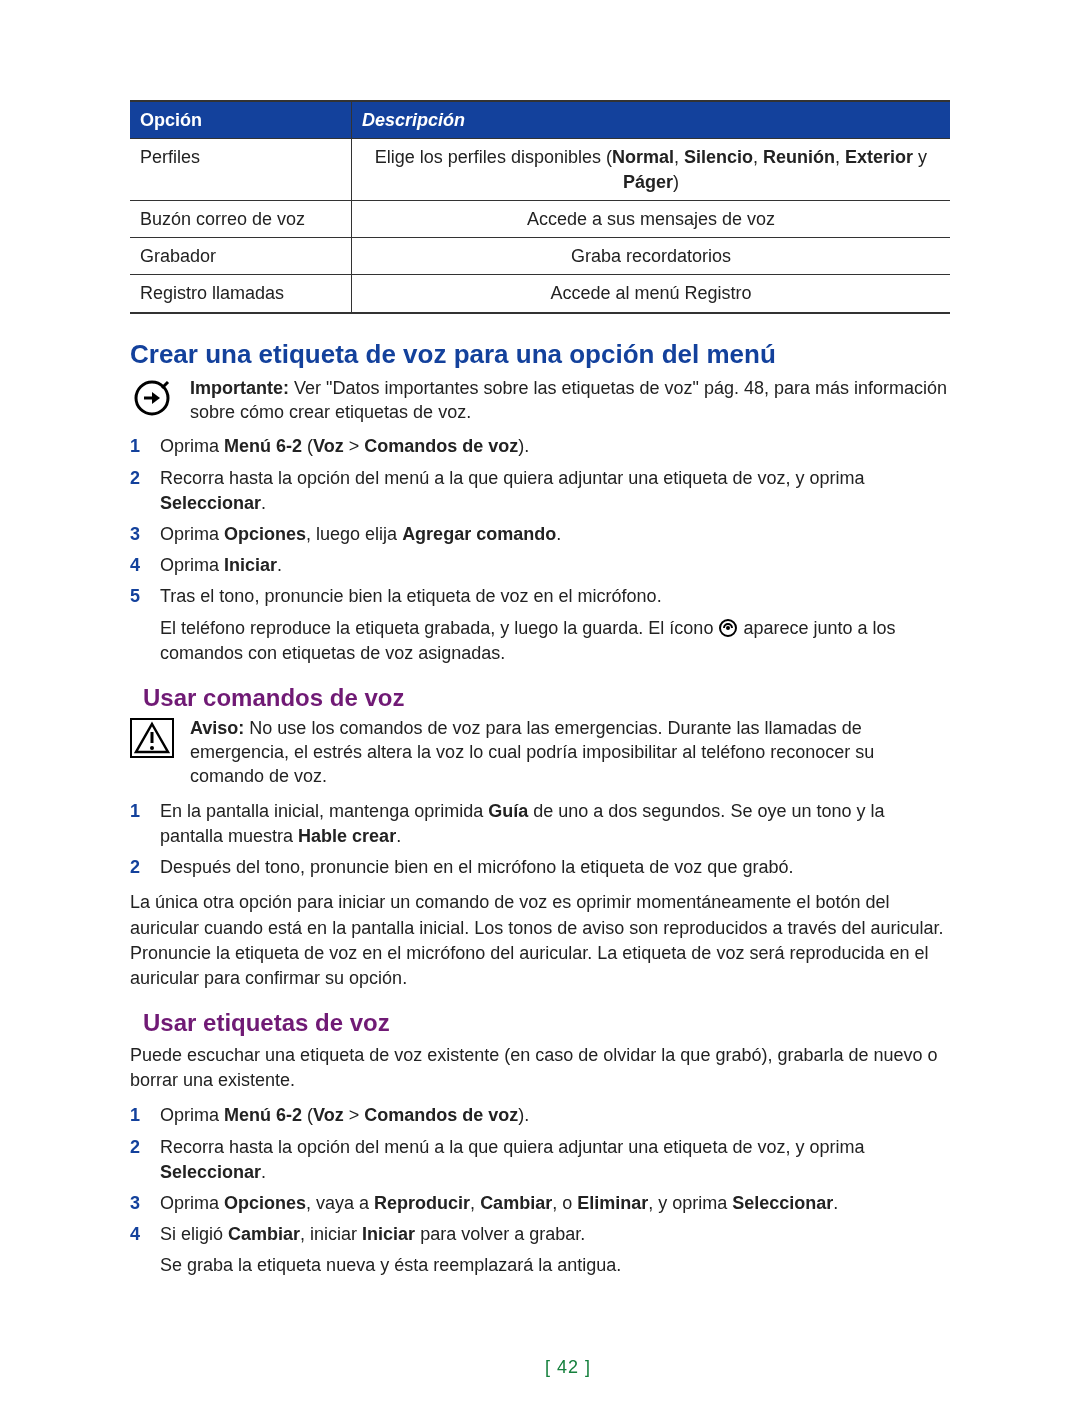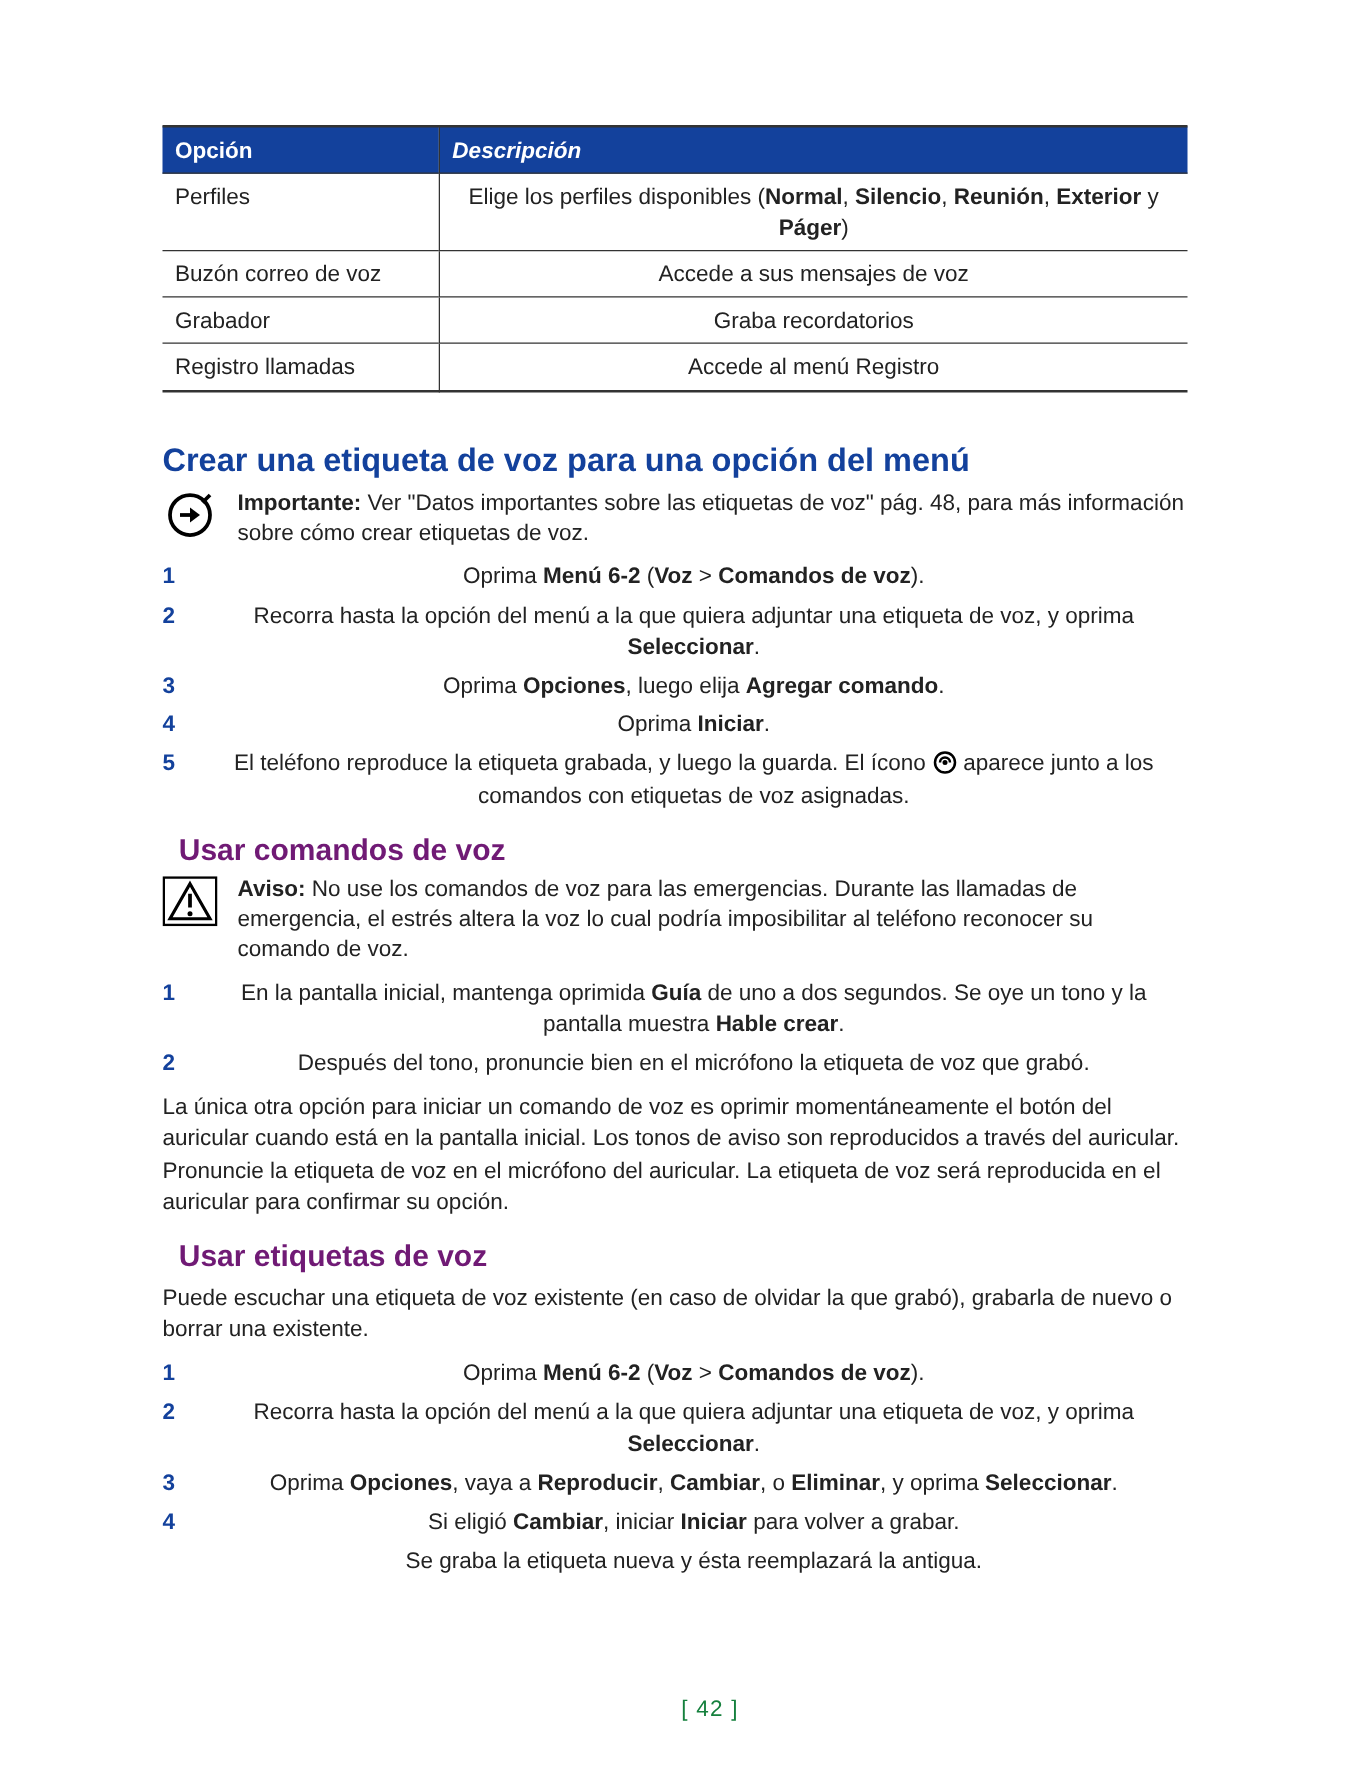--- a/index.html
+++ b/index.html
@@ -17,21 +17,21 @@
     padding: 100px 130px 40px 130px;
     position: relative;
   }
 
   
   table.opts {
     border-collapse: collapse;
     width: 100%;
     font-size: 18px;
     line-height: 1.35;
-    margin-bottom: 39px;
+    margin-bottom: 25px;
     border-top: 2px solid #333;
     border-bottom: 2px solid #333;
   }
   table.opts th {
     background: #13419c;
     color: #fff;
     text-align: left;
     font-weight: 700;
     padding: 6px 10px;
     border-right: 1px solid #333;
@@ -89,21 +89,20 @@
     padding-left: 0;
     margin: 4px 0 10px 0;
   }
   ol.steps > li {
     counter-increment: step;
     position: relative;
     padding-left: 30px;
     margin: 6px 0;
     font-size: 18px;
     line-height: 1.4;
-    text-align: center;
   }
   ol.steps > li::before {
     content: counter(step);
     position: absolute;
     left: 0;
     top: 0;
     font-weight: 700;
     color: #13419c;
     font-size: 18px;
   }
@@ -198,20 +197,21 @@
     <li>
       <span>Recorra hasta la opción del menú a la que quiera adjuntar una etiqueta de voz, y oprima </span><span class="bold">Seleccionar</span><span>.</span>
     </li>
     <li>
       <span>Oprima </span><span class="bold">Opciones</span><span>, luego elija </span><span class="bold">Agregar comando</span><span>.</span>
     </li>
     <li>
       <span>Oprima </span><span class="bold">Iniciar</span><span>.</span>
     </li>
     <li>
+      <span>Tras el tono, pronuncie bien la etiqueta de voz en el micrófono.</span>
       <span class="subp">
         <span>El teléfono reproduce la etiqueta grabada, y luego la guarda. El ícono </span>
         <span class="inline-icon">
           <svg width="20" height="20" viewBox="0 0 20 20">
             <circle cx="10" cy="10" r="8" fill="none" stroke="#000" stroke-width="2"></circle>
             <path d="M6 10 A4 4 0 0 1 14 10" fill="none" stroke="#000" stroke-width="2"></path>
             <circle cx="10" cy="10" r="2" fill="#000"></circle>
           </svg>
         </span>
         <span> aparece junto a los comandos con etiquetas de voz asignadas.</span>

